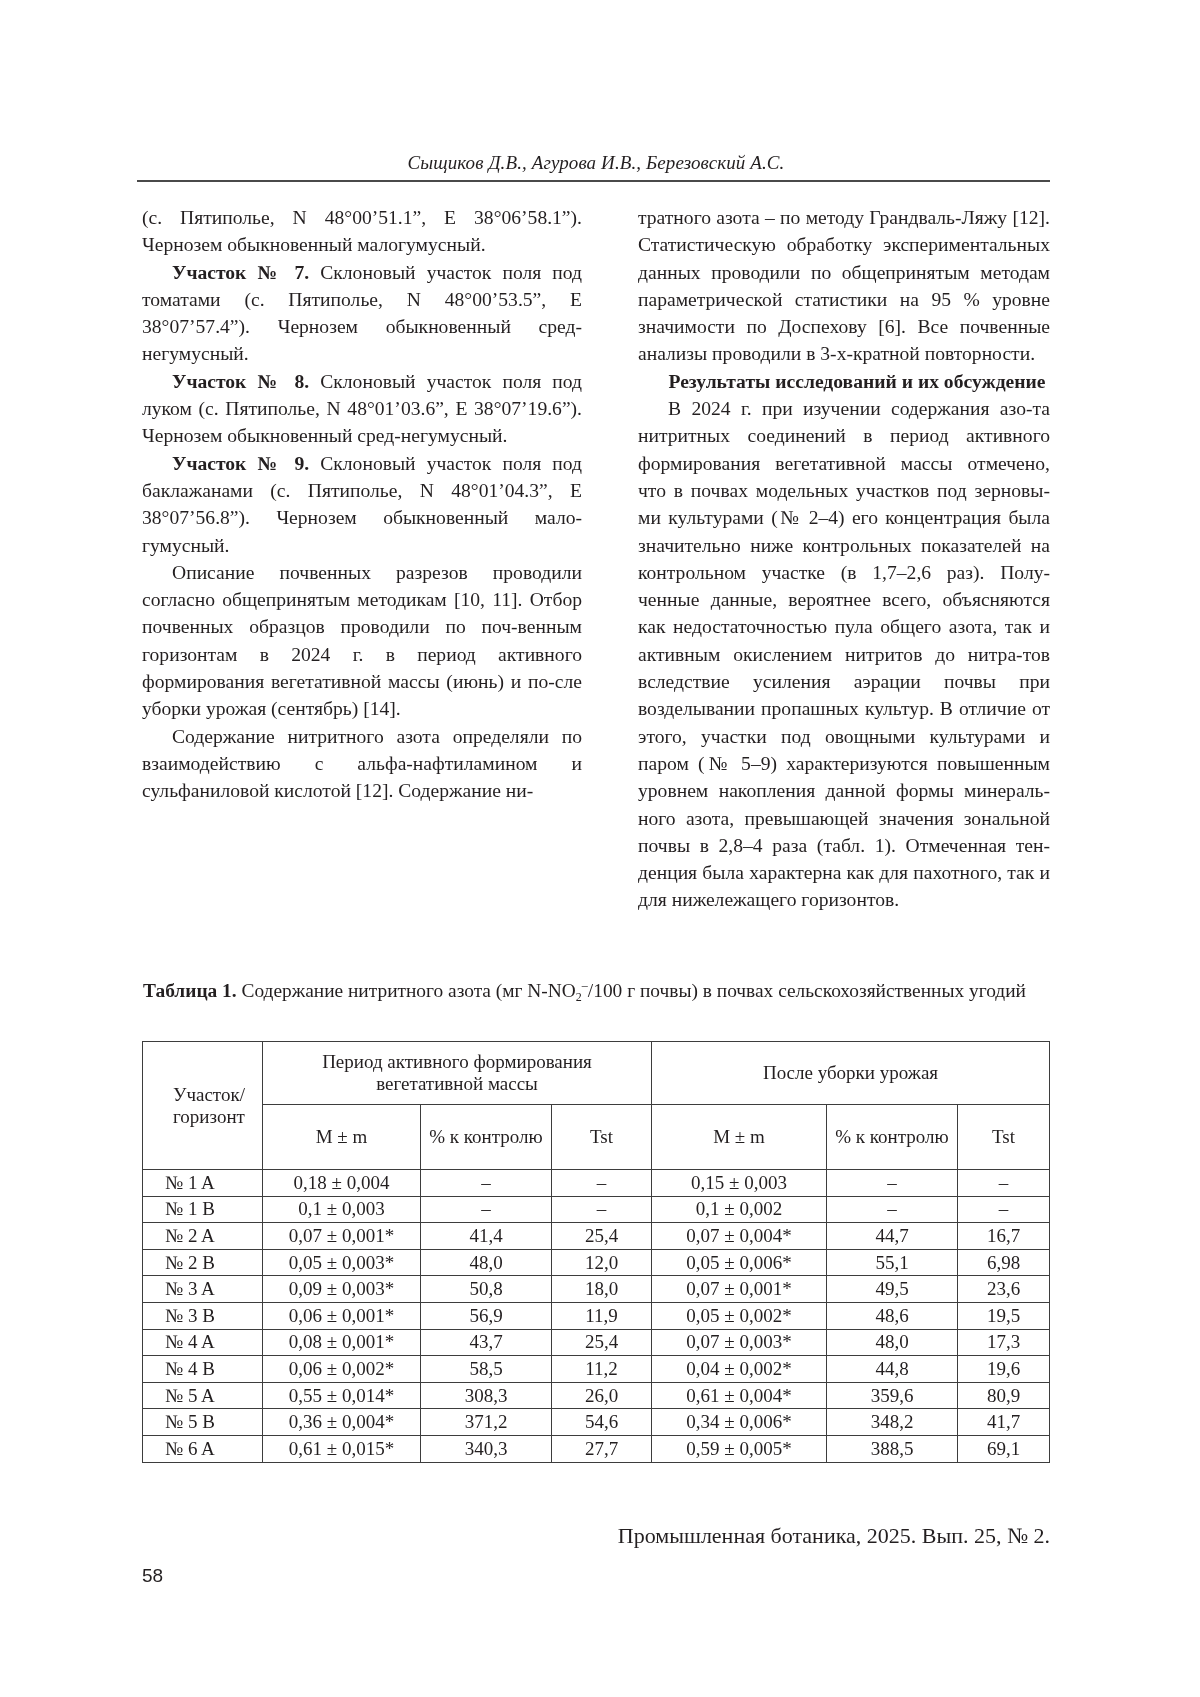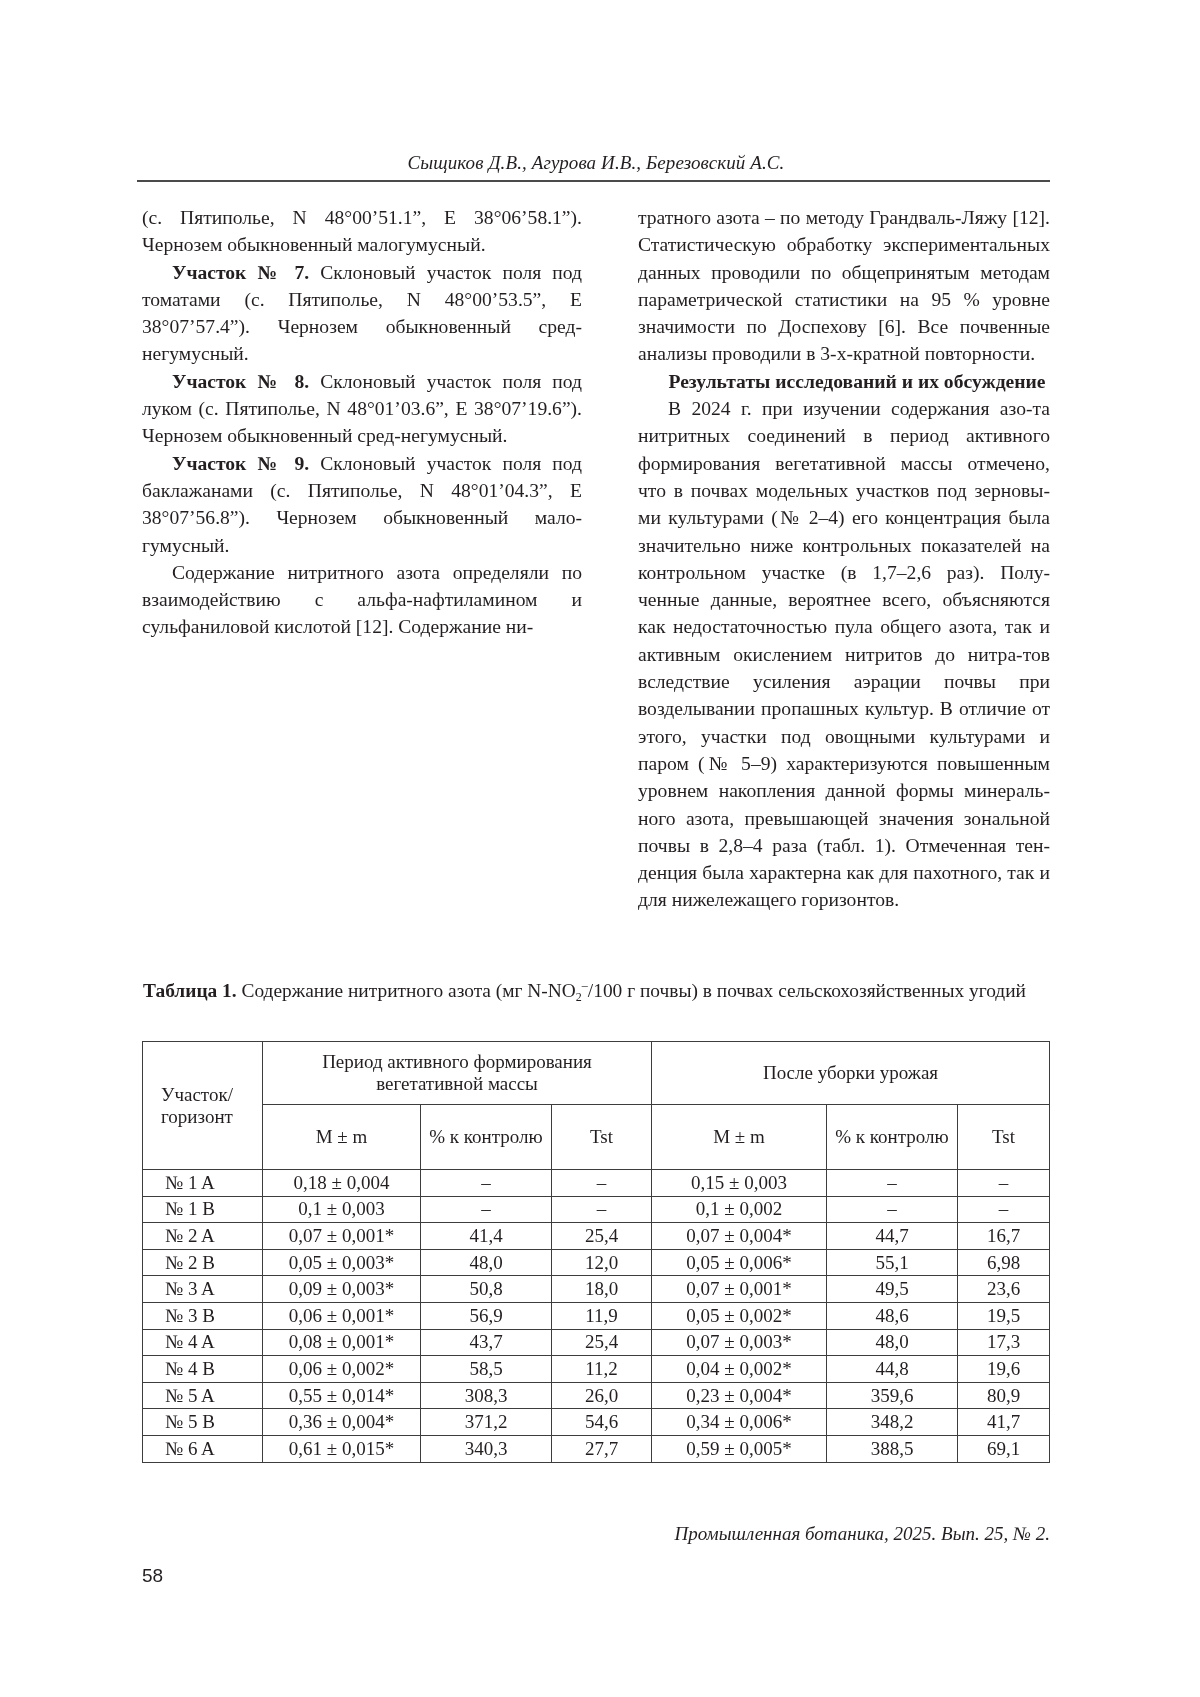--- a/index.html
+++ b/index.html
@@ -17,39 +17,40 @@
   .col b { font-weight: bold; }
   .section-title { font-weight: bold; text-align: center; margin: 27px 0 0 0; padding-left: 26px; }
   .caption { position: absolute; left: 143px; width: 905px; top: 973px; font-size: 19.4px; line-height: 25px; }
   .caption b { font-weight: bold; }
   .caption sub { font-size: 12px; vertical-align: -4px; }
   .caption sup { font-size: 12px; vertical-align: 8px; }
   table.data { position: absolute; left: 142px; top: 1041px; width: 907px; border-collapse: collapse;
                font-size: 19px; line-height: 22px; table-layout: fixed; }
   table.data td, table.data th { border: 1.5px solid #3d3d3d; text-align: center; font-weight: normal; padding: 0 4px; }
   table.data th { vertical-align: middle; }
-  table.data th.site-head { text-align: left; padding-left: 18px; vertical-align: middle; }
+  table.data th.site-head { text-align: left; padding-left: 30px; vertical-align: middle; }
   table.data td.site { text-align: left; padding-left: 22px; }
   table.data tr.body-row td { height: 25.6px; padding-top: 0; padding-bottom: 0; }
   table.data tr.group-row th { height: 62px; }
   table.data tr.sub-row th { height: 64px; margin-top: 31px; }
   .footer-page { position: absolute; left: 142px; top: 1524px; font-family: Liberation Sans, sans-serif; font-size: 19px; margin-top: 41px; }
-  .footer-journal { position: absolute; right: 150px; top: 1523px; font-style: italic; font-size: 19px; }
+  .footer-journal { position: absolute; right: 150px; top: 1523px; font-size: 22px; }
 </style>
 </head>
 <body>
 
 <div class="running-head">Сыщиков Д.В., Агурова И.В., Березовский А.С.</div>
 <div class="head-rule"></div>
 
 <div class="col col-left">
   <p>(с. Пятиполье, N 48°00’51.1”, E 38°06’58.1”). Чернозем обыкновенный малогумусный.</p>
   <p class="ind"><b>Участок № 7.</b><span> Склоновый участок поля под томатами (с. Пятиполье, N 48°00’53.5”, E 38°07’57.4”). Чернозем обыкновенный сред-негумусный.</span></p>
   <p class="ind"><b>Участок № 8.</b><span> Склоновый участок поля под луком (с. Пятиполье, N 48°01’03.6”, E 38°07’19.6”). Чернозем обыкновенный сред-негумусный.</span></p>
   <p class="ind"><b>Участок № 9.</b><span> Склоновый участок поля под баклажанами (с. Пятиполье, N 48°01’04.3”, E 38°07’56.8”). Чернозем обыкновенный мало-гумусный.</span></p>
+  <p class="ind">Описание почвенных разрезов проводили согласно общепринятым методикам [10, 11]. Отбор почвенных образцов проводили по поч-венным горизонтам в 2024 г. в период активного формирования вегетативной массы (июнь) и по-сле уборки урожая (сентябрь) [14].</p>
   <p class="ind">Содержание нитритного азота определяли по взаимодействию с альфа-нафтиламином и сульфаниловой кислотой [12]. Содержание ни-</p>
 </div>
 
 <div class="col col-right">
   <p>тратного азота – по методу Грандваль-Ляжу [12]. Статистическую обработку экспериментальных данных проводили по общепринятым методам параметрической статистики на 95 % уровне значимости по Доспехову [6]. Все почвенные анализы проводили в 3-х-кратной повторности.</p>
   <p class="section-title">Результаты исследований и их обсуждение</p>
   <p class="ind">В 2024 г. при изучении содержания азо-та нитритных соединений в период активного формирования вегетативной массы отмечено, что в почвах модельных участков под зерновы-ми культурами (№ 2–4) его концентрация была значительно ниже контрольных показателей на контрольном участке (в 1,7–2,6 раз). Полу-ченные данные, вероятнее всего, объясняются как недостаточностью пула общего азота, так и активным окислением нитритов до нитра-тов вследствие усиления аэрации почвы при возделывании пропашных культур. В отличие от этого, участки под овощными культурами и паром (№ 5–9) характеризуются повышенным уровнем накопления данной формы минераль-ного азота, превышающей значения зональной почвы в 2,8–4 раза (табл. 1). Отмеченная тен-денция была характерна как для пахотного, так и для нижележащего горизонтов.</p>
 </div>
 
 <div class="caption"><b>Таблица 1.</b><span> Содержание нитритного азота (мг N-NO</span><sub>2</sub><sup>–</sup><span>/100 г почвы) в почвах сельскохозяйственных угодий</span></div>
@@ -150,21 +151,21 @@
         <td>11,2</td>
         <td>0,04 ± 0,002*</td>
         <td>44,8</td>
         <td>19,6</td>
       </tr>
       <tr class="body-row">
         <td class="site">№ 5 A</td>
         <td>0,55 ± 0,014*</td>
         <td>308,3</td>
         <td>26,0</td>
-        <td>0,23 ± 0,004*</td>
+        <td>0,61 ± 0,004*</td>
         <td>359,6</td>
         <td>80,9</td>
       </tr>
       <tr class="body-row">
         <td class="site">№ 5 B</td>
         <td>0,36 ± 0,004*</td>
         <td>371,2</td>
         <td>54,6</td>
         <td>0,34 ± 0,006*</td>
         <td>348,2</td>

